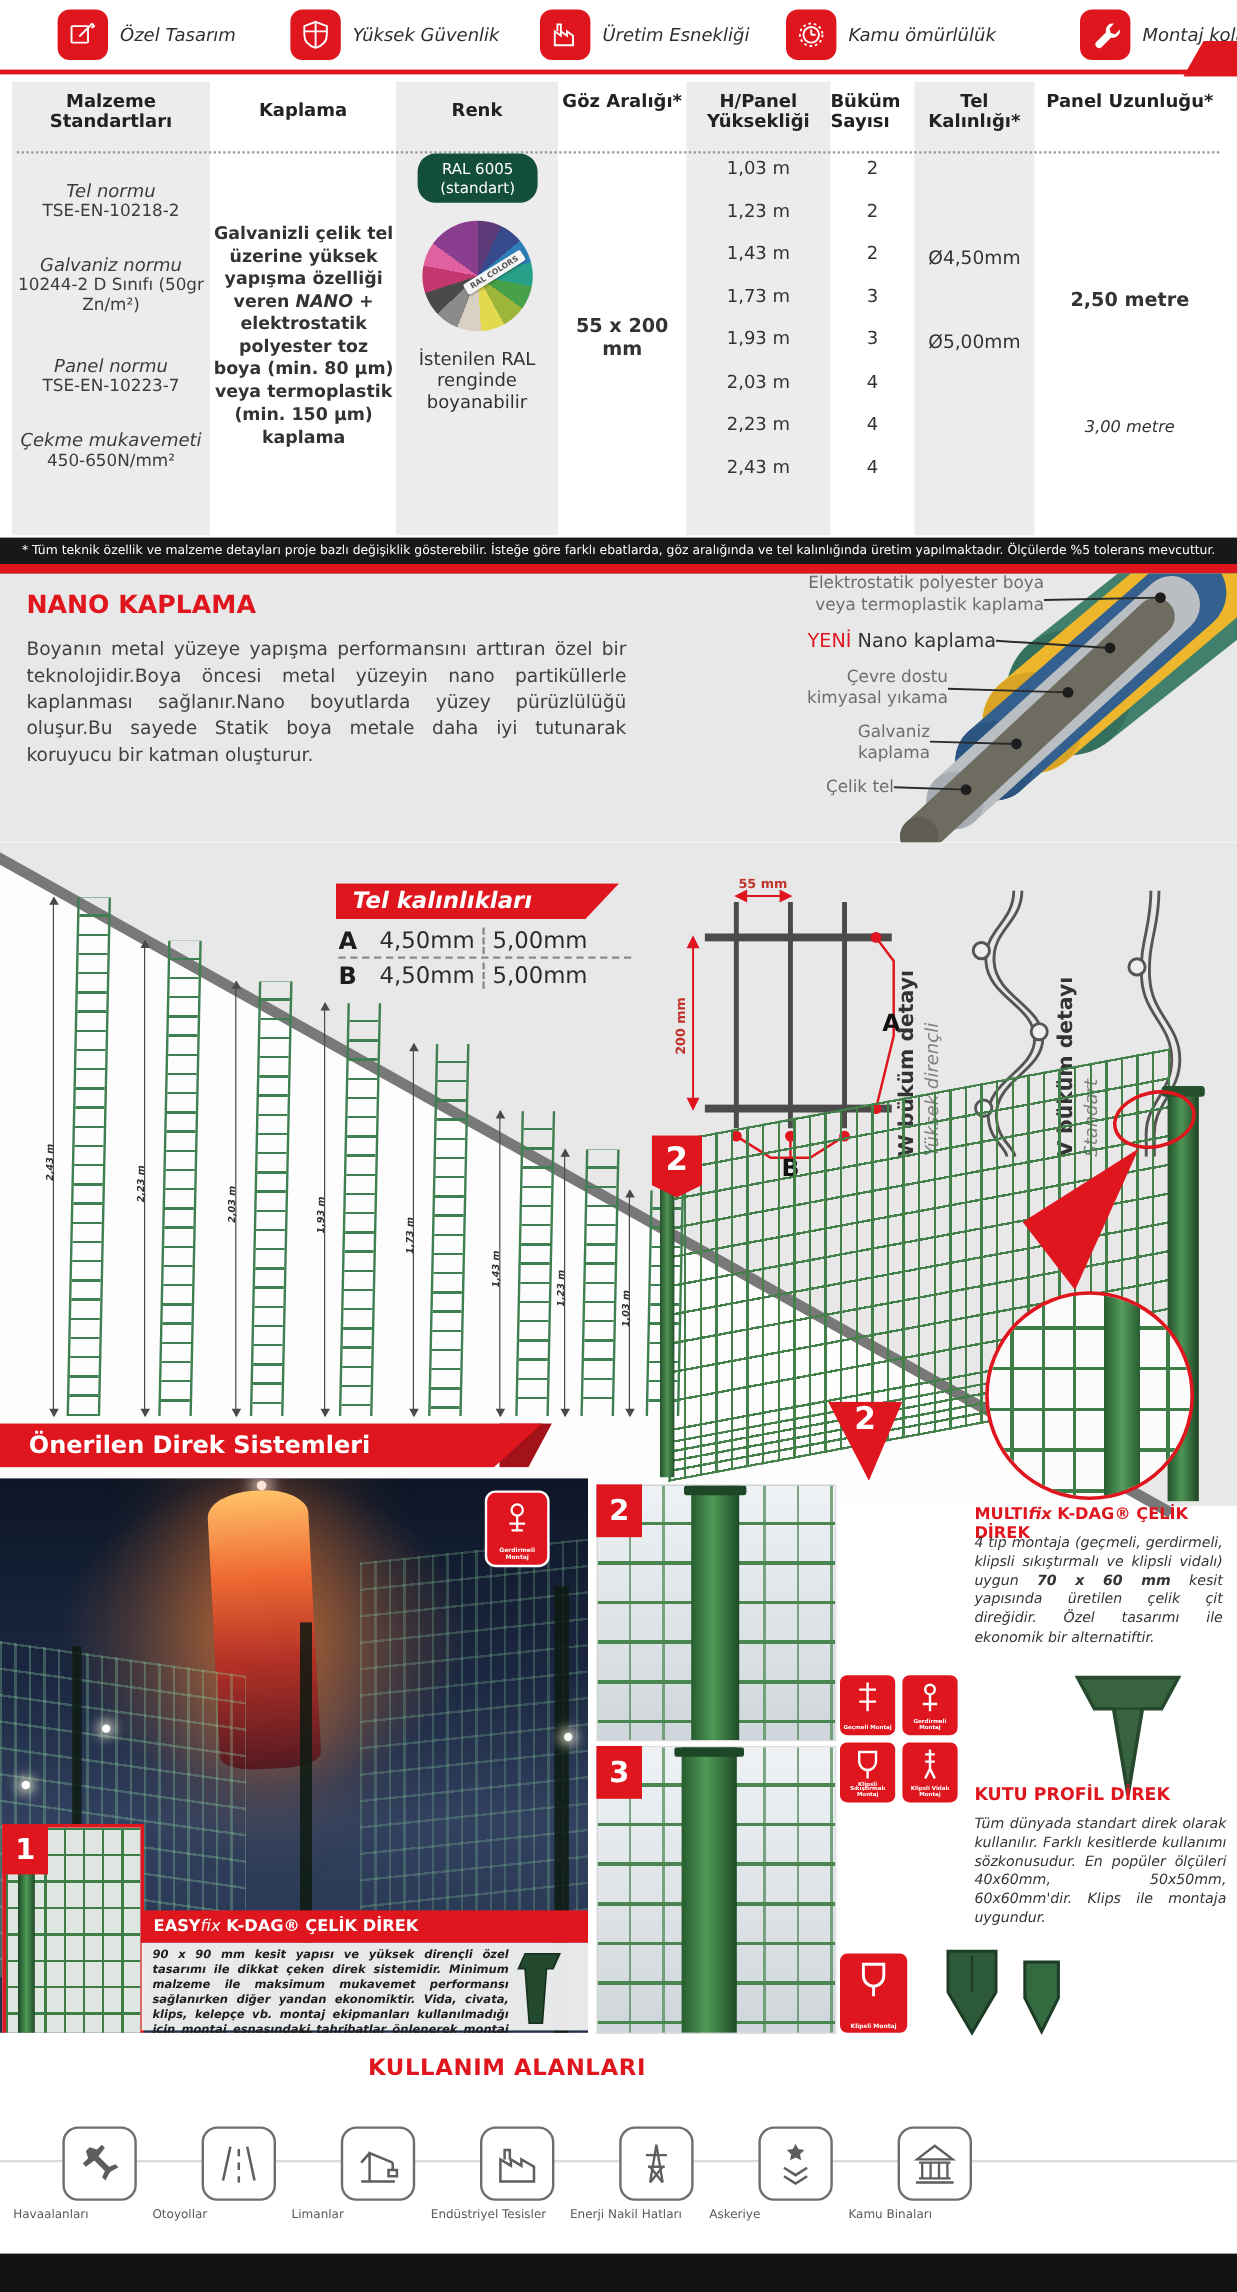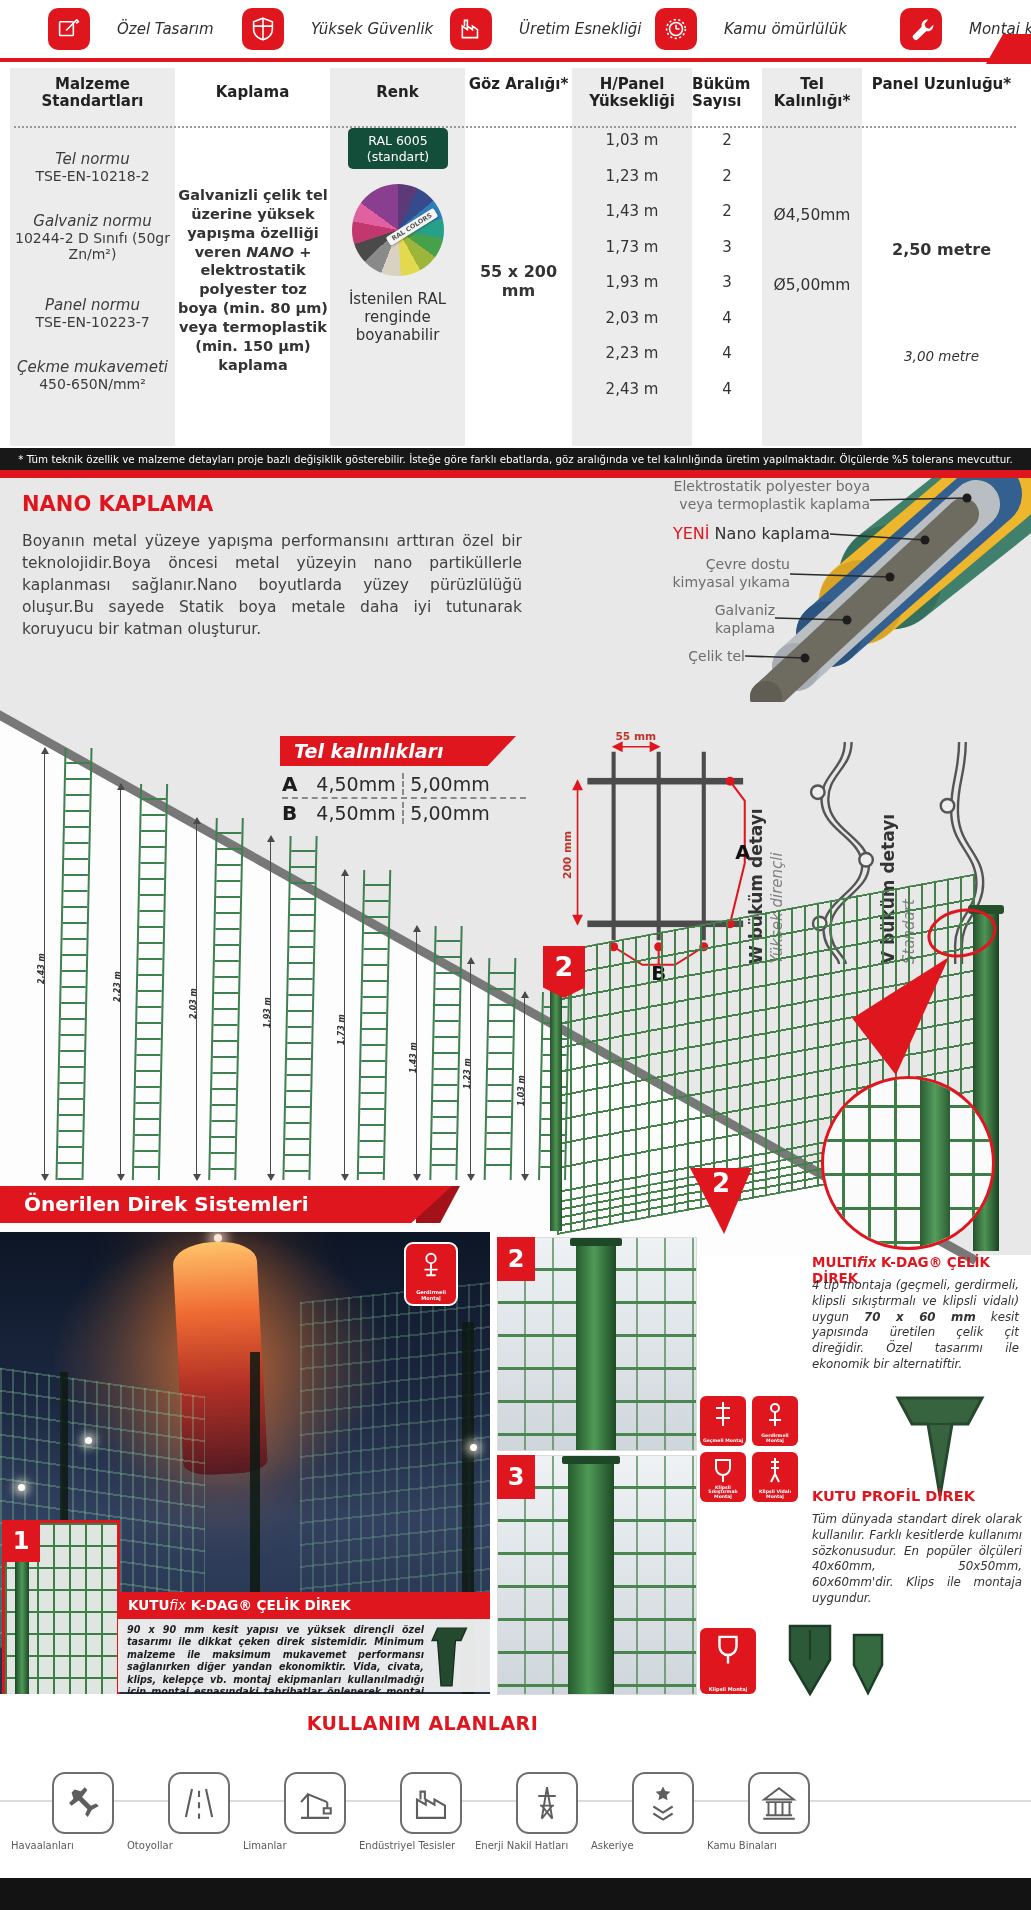--- a/index.html
+++ b/index.html
@@ -1,32 +1,32 @@
 <!DOCTYPE html>
 <html><head>
 <meta charset="utf-8">
 <style>
   html,body{margin:0;padding:0;background:#fff;font-family:"DejaVu Sans","Liberation Sans",sans-serif;color:#3c3c3c;}
   #page{position:relative;width:1031px;height:1910px;background:#fff;overflow:hidden;}
   .abs{position:absolute;}
   .red{color:#e0161f;}
   
-  .feat{position:absolute;top:8px;display:flex;align-items:center;gap:27px;}
+  .feat{position:absolute;top:8px;display:flex;align-items:center;gap:10px;}
   .feat .fic{width:42px;height:42px;background:#e0161f;border-radius:10px;display:flex;align-items:center;justify-content:center;flex:0 0 auto;}
   .feat .flb{font-style:italic;font-size:15px;color:#2f2f2f;white-space:nowrap;}
   .toprule{position:absolute;left:0;top:58px;width:1031px;height:4px;background:#e0161f;}
   .topflag{position:absolute;left:986px;top:34px;width:45px;height:30px;background:#e0161f;clip-path:polygon(38% 0,100% 0,100% 100%,0 100%);}
   
   .colstripe{position:absolute;top:68px;height:378px;background:#ececec;}
   .th{position:absolute;top:76px;font-weight:bold;font-size:15px;color:#222;line-height:1.15;text-align:center;}
   .dotline{position:absolute;left:14px;top:126px;width:1002px;border-top:2px dotted #9a9a9a;}
   .stdname{font-style:italic;font-size:15px;color:#3c3c3c;}
   .stdval{font-size:14px;color:#3c3c3c;}
   .cell{position:absolute;text-align:center;font-size:15px;color:#333;}
-  .badge-ral{position:absolute;background:#134e3b;color:#fff;border-radius:5px;font-size:12.5px;line-height:1.25;padding:5px 0;text-align:center;}
+  .badge-ral{position:absolute;background:#134e3b;color:#fff;border-radius:15px;font-size:12.5px;line-height:1.25;padding:5px 0;text-align:center;}
   .wheel{position:absolute;width:92px;height:92px;border-radius:50%;
     background:conic-gradient(#5c3a78 0 7%,#364a8c 7% 14%,#2d7fb8 14% 21%,#27a08a 21% 28%,#47a04a 28% 35%,#9cb53a 35% 42%,#e3d94f 42% 49%,#d9d2c2 49% 56%,#8a8a8a 56% 63%,#4a4a4a 63% 70%,#c2386e 70% 78%,#e060a0 78% 85%,#8a3e8f 85% 100%);}
   .wheeltag{position:absolute;transform:rotate(-32deg);background:#f5f5f5;color:#555;font-size:6.5px;font-weight:bold;padding:1px 5px;border-radius:2px;box-shadow:0 1px 2px rgba(0,0,0,.35);}
   
   .footbar{position:absolute;left:0;top:448px;width:1031px;height:36px;background:#181818;color:#fff;font-size:10.3px;line-height:22px;text-align:center;}
   .redband{position:absolute;left:0;top:470px;width:1031px;height:8px;background:#e0161f;}
   .rednotch{position:absolute;left:16px;top:478px;width:116px;height:13px;background:#e0161f;clip-path:polygon(0 0,100% 0,78% 100%,22% 100%);}
   
   .nanosec{position:absolute;left:0;top:478px;width:1031px;height:224px;background:#e8e8e8;}
   .nanotitle{position:absolute;left:22px;top:492px;font-size:21px;font-weight:800;color:#e0161f;}
@@ -442,21 +442,21 @@
       <span class="glb">Gerdirmeli Montaj</span>
     </div>
 
 
     <div class="inset1">
       <div class="grid"></div>
       <div class="post"></div>
     </div>
     <div class="badge-n" style="left:2px;top:288px;width:38px;height:42px;font-size:24px;line-height:42px">1</div>
 
-    <div class="easybanner"><span class="b">KUTU</span><span class="i">fix</span><span class="b"> K-DAG® ÇELİK DİREK</span></div>
+    <div class="easybanner"><span class="b">EASY</span><span class="i">fix</span><span class="b"> K-DAG® ÇELİK DİREK</span></div>
     <div class="easypara">90 x 90 mm kesit yapısı ve yüksek dirençli özel tasarımı ile dikkat çeken direk sistemidir. Minimum malzeme ile maksimum mukavemet performansı sağlanırken diğer yandan ekonomiktir. Vida, civata, klips, kelepçe vb. montaj ekipmanları kullanılmadığı için montaj esnasındaki tahribatlar önlenerek montaj kolaylığı sağlanmıştır.</div>
     <svg class="abs" style="left:424px;top:392px" width="56" height="66" viewBox="0 0 56 96">
       <path d="M7 6 h42 l-8 18 h-8 l-5 66 h-16 l-5 -66 h-8 z" fill="#23492e" stroke="#16301d" stroke-width="2"></path>
     </svg>
   </div>
 
   <div class="pbox" style="left:497px;top:1237px;width:198px;height:212px">
     <div class="wires"></div>
     <div class="post"></div>
     <div class="cap"></div>

